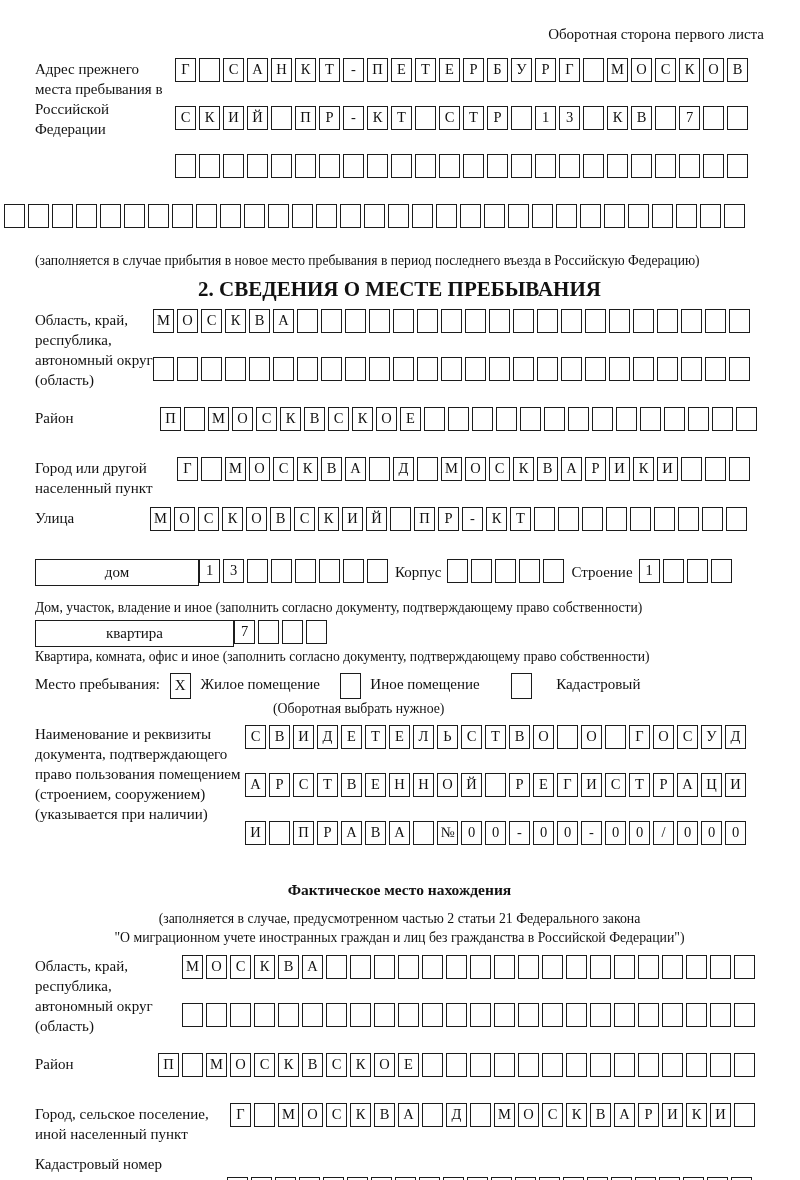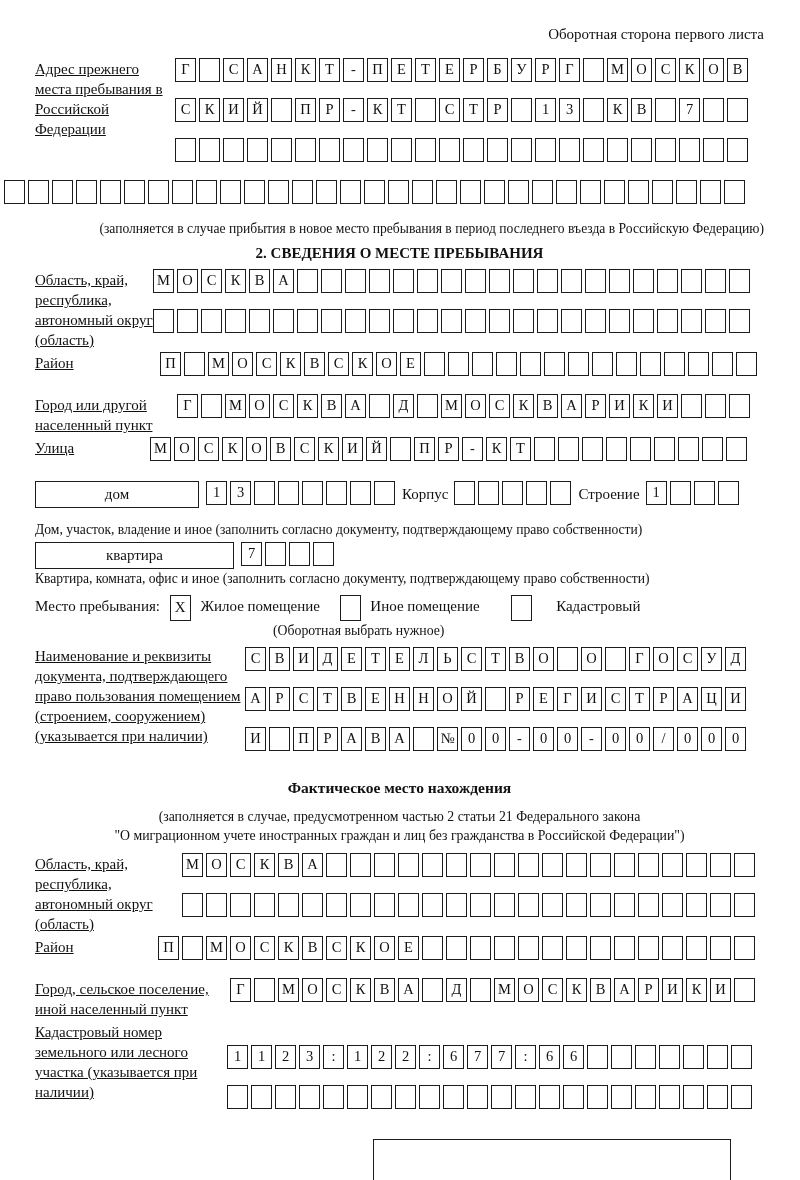--- a/index.html
+++ b/index.html
@@ -6,45 +6,45 @@
   body{
     width:800px;height:1180px;position:relative;overflow:hidden;
     font-family:"Liberation Serif","DejaVu Serif",serif;
     color:#111;font-size:15px;
   }
   .page{position:absolute;inset:0;}
   .hdr-note{position:absolute;top:26px;right:36px;font-size:15px;}
   .content{position:absolute;top:58px;left:35px;right:36px;}
 
   
-  .cellrow{white-space:nowrap;height:36px;margin-bottom:4px;}
+  .cellrow{white-space:nowrap;height:36px;margin-bottom:12px;}
   .cell{
     display:inline-block;box-sizing:border-box;
     width:21px;height:24px;border:1.6px solid #1c1c1c;margin-right:3px;
     text-align:center;line-height:21px;font-size:14.5px;vertical-align:top;
     background:#fff;
   }
   .fullrow{margin-left:-31px;}
 
   
-  .field{display:flex;align-items:flex-start;margin-bottom:2px;text-decoration:underline;}
+  .field{display:flex;align-items:flex-start;margin-bottom:2px;}
   .flabel{flex:none;line-height:20px;padding-top:1px;}
   .w140{width:140px;} .w118{width:118px;} .w125{width:125px;} .w142{width:142px;}
   .w115{width:115px;} .w210{width:210px;} .w147{width:147px;} .w123{width:123px;}
   .w195{width:195px;} .w192{width:192px;}
   .cells-col{flex:none;}
 
   .caption{font-size:13.6px;line-height:17px;}
-  .caption.center{text-align:right;margin:1px 0 4px 0;}
-  .sec-title{text-align:center;font-weight:bold;font-size:15px;margin:8px 0 7px 0;}
+  .caption.center{text-align:left;margin:1px 0 4px 0;}
+  .sec-title{text-align:center;font-weight:bold;font-size:21px;margin:8px 0 7px 0;}
 
   
   .named-box{
     display:inline-block;box-sizing:border-box;border:1.7px solid #1c1c1c;
-    height:27px;line-height:24px;text-align:center;vertical-align:top;margin-right:7px;
+    height:27px;line-height:24px;text-align:center;vertical-align:top;
   }
   .house-row,.apt-row{white-space:nowrap;margin:4px 0 1px 0;}
   .inline-lbl{display:inline-block;vertical-align:top;line-height:26px;margin:0 6px 13px 4px;}
 
   
   .stay-row{margin:8px 0 2px 0;white-space:nowrap;}
   .chk{
     display:inline-block;box-sizing:border-box;width:21px;height:26px;
     border:1.7px solid #1c1c1c;text-align:center;line-height:23px;font-size:15px;
     vertical-align:middle;margin:0 6px;

